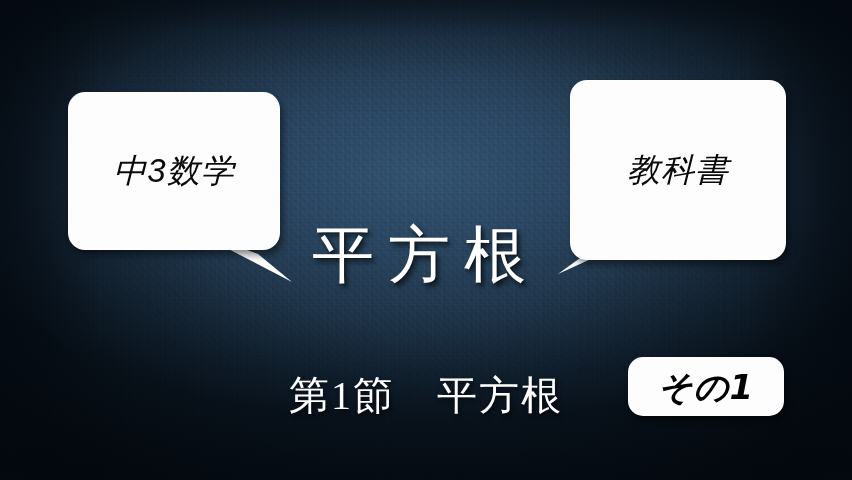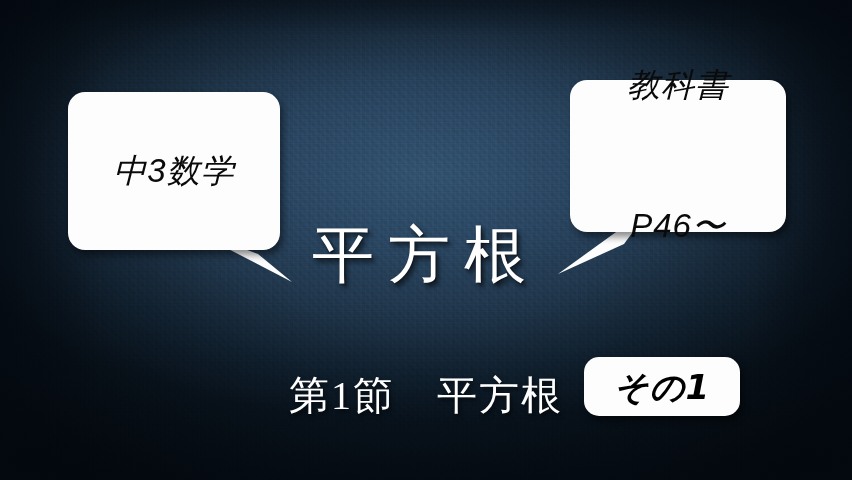--- a/index.html
+++ b/index.html
@@ -94,30 +94,30 @@
   .bubble-text {
     color: #0a0a0a;
     font-family: "Liberation Sans", "DejaVu Sans", sans-serif;
     font-size: 33px;
     line-height: 1.42;
     text-align: center;
     letter-spacing: 1px;
     white-space: pre;
   }
   #bubble-left  { left: 68px;  top: 92px;  width: 212px; height: 158px; }
-  #bubble-right { left: 570px; top: 80px;  width: 216px; height: 152px; }
+  #bubble-right { left: 570px; top: 80px;  width: 216px; height: 180px; }
 
   .tail { position: absolute; overflow: visible; }
   #tail-left  { left: 180px; top: 220px; width: 140px; height: 70px; }
   #tail-right { left: 520px; top: 200px; width: 140px; height: 80px; }
 
   
   #badge {
     position: absolute;
-    left: 584px;
+    left: 628px;
     top: 357px;
     width: 156px;
     height: 59px;
     background: #fdfdfd;
     border-radius: 15px;
     box-shadow: 3px 5px 7px rgba(0,0,0,0.45);
     display: flex;
     align-items: center;
     justify-content: center;
   }
@@ -161,21 +161,20 @@
     </div>
   </div>
 
   <svg class="tail" id="tail-right" viewBox="0 0 140 80">
     <polygon points="132,6 38,74 104,44" fill="#fdfdfd"></polygon>
   </svg>
 
   <div class="bubble" id="bubble-right">
     <div class="bubble-text">
       <div>教科書</div>
-      <div>P46〜</div>
     </div>
   </div>
 
   <div id="badge">
     <span id="badge-text">その1</span>
   </div>
 
 </div>
 
 </body></html>

